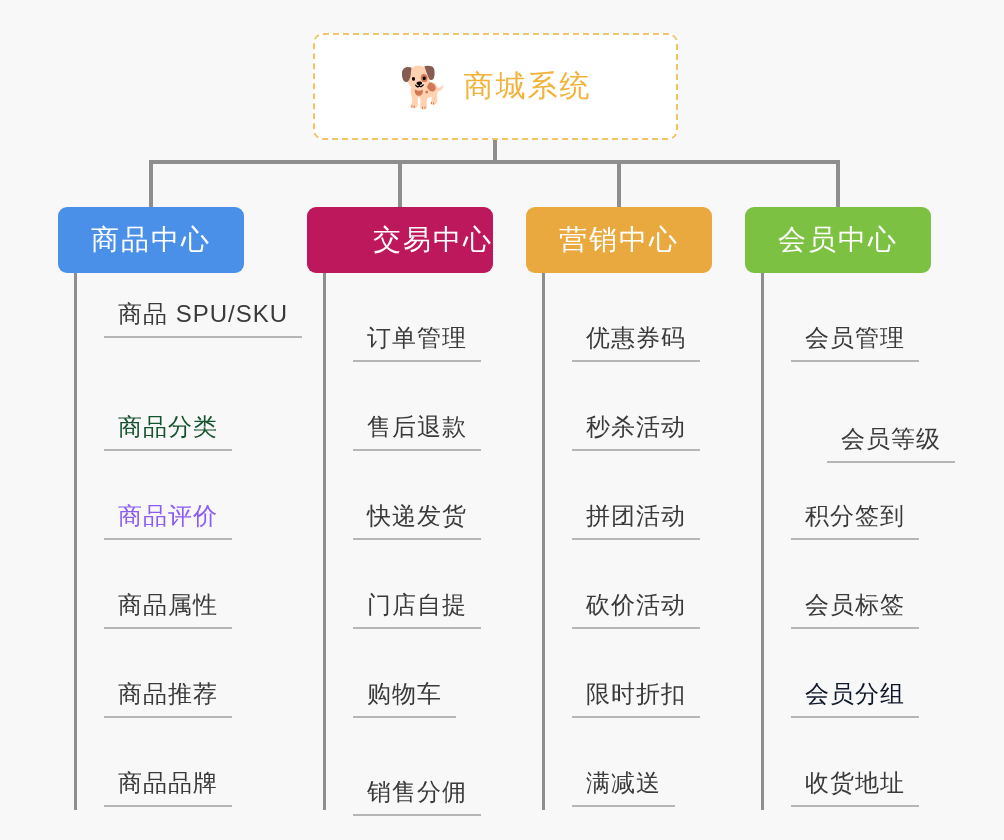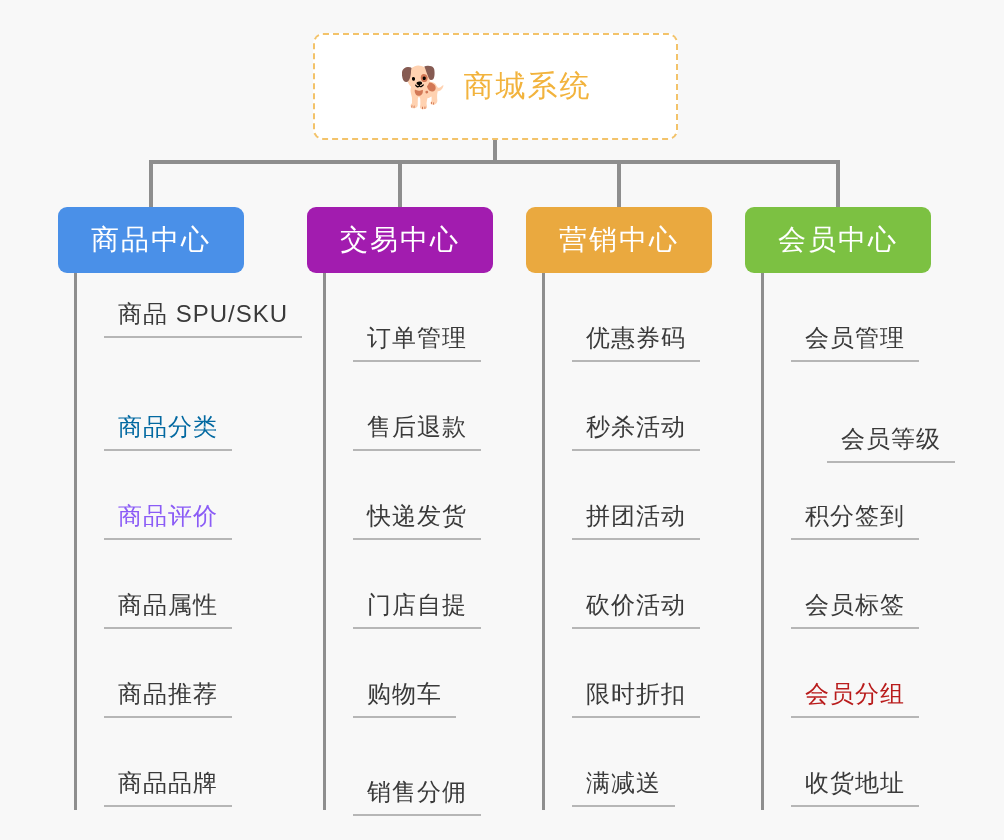--- a/index.html
+++ b/index.html
@@ -107,37 +107,37 @@
   <div id="columns">
       <div class="column" style="left: 58px;">
         <div class="cat-box" style="background: rgb(74, 144, 232);">
           <span class="cat-label">商品中心</span>
         </div>
         <div class="spine" style="height: 537px; background: rgb(142, 142, 142);"></div>
         <div class="leaf" style="top: 66px; align-items: center;">
           <div class="leaf-inner" style="border-bottom-color: rgb(182, 182, 182);"><span class="leaf-label" style="color: rgb(58, 58, 58);">商品 SPU/SKU</span></div>
         </div>
         <div class="leaf" style="top: 155px;">
-          <div class="leaf-inner" style="border-bottom-color: rgb(182, 182, 182);"><span class="leaf-label" style="color: #0369a1; font-family: Liberation Serif, serif;">商品分类</span></div>
+          <div class="leaf-inner" style="border-bottom-color: rgb(182, 182, 182);"><span class="leaf-label" style="color: #14532d; font-family: Liberation Serif, serif;">商品分类</span></div>
         </div>
         <div class="leaf" style="top: 244px;">
           <div class="leaf-inner" style="border-bottom-color: rgb(182, 182, 182);"><span class="leaf-label" style="color: #8b5cf6;">商品评价</span></div>
         </div>
         <div class="leaf" style="top: 333px;">
           <div class="leaf-inner" style="border-bottom-color: rgb(182, 182, 182);"><span class="leaf-label" style="color: rgb(58, 58, 58);">商品属性</span></div>
         </div>
         <div class="leaf" style="top: 422px;">
           <div class="leaf-inner" style="border-bottom-color: rgb(182, 182, 182);"><span class="leaf-label" style="color: rgb(58, 58, 58);">商品推荐</span></div>
         </div>
         <div class="leaf" style="top: 511px;">
           <div class="leaf-inner" style="border-bottom-color: rgb(182, 182, 182);"><span class="leaf-label" style="color: rgb(58, 58, 58);">商品品牌</span></div>
         </div>
       </div>
       <div class="column" style="left: 307px;">
-        <div class="cat-box" style="background: #a21caf;">
+        <div class="cat-box" style="background: #be185d; justify-content: flex-end;">
           <span class="cat-label">交易中心</span>
         </div>
         <div class="spine" style="height: 537px; background: rgb(142, 142, 142);"></div>
         <div class="leaf" style="top: 66px;">
           <div class="leaf-inner" style="border-bottom-color: rgb(182, 182, 182);"><span class="leaf-label" style="color: rgb(58, 58, 58);">订单管理</span></div>
         </div>
         <div class="leaf" style="top: 155px;">
           <div class="leaf-inner" style="border-bottom-color: rgb(182, 182, 182);"><span class="leaf-label" style="color: rgb(58, 58, 58);">售后退款</span></div>
         </div>
         <div class="leaf" style="top: 244px;">
@@ -188,21 +188,21 @@
         <div class="leaf" style="top: 167px; margin-left: 36px;">
           <div class="leaf-inner" style="border-bottom-color: rgb(182, 182, 182);"><span class="leaf-label" style="color: rgb(58, 58, 58);">会员等级</span></div>
         </div>
         <div class="leaf" style="top: 244px;">
           <div class="leaf-inner" style="border-bottom-color: rgb(182, 182, 182);"><span class="leaf-label" style="color: rgb(58, 58, 58);">积分签到</span></div>
         </div>
         <div class="leaf" style="top: 333px;">
           <div class="leaf-inner" style="border-bottom-color: rgb(182, 182, 182);"><span class="leaf-label" style="color: rgb(58, 58, 58);">会员标签</span></div>
         </div>
         <div class="leaf" style="top: 422px;">
-          <div class="leaf-inner" style="border-bottom-color: rgb(182, 182, 182);"><span class="leaf-label" style="color: #b91c1c;">会员分组</span></div>
+          <div class="leaf-inner" style="border-bottom-color: rgb(182, 182, 182);"><span class="leaf-label" style="color: #0f172a;">会员分组</span></div>
         </div>
         <div class="leaf" style="top: 511px;">
           <div class="leaf-inner" style="border-bottom-color: rgb(182, 182, 182);"><span class="leaf-label" style="color: rgb(58, 58, 58);">收货地址</span></div>
         </div>
       </div>
     </div>
 
 </div>
 
 </body></html>

